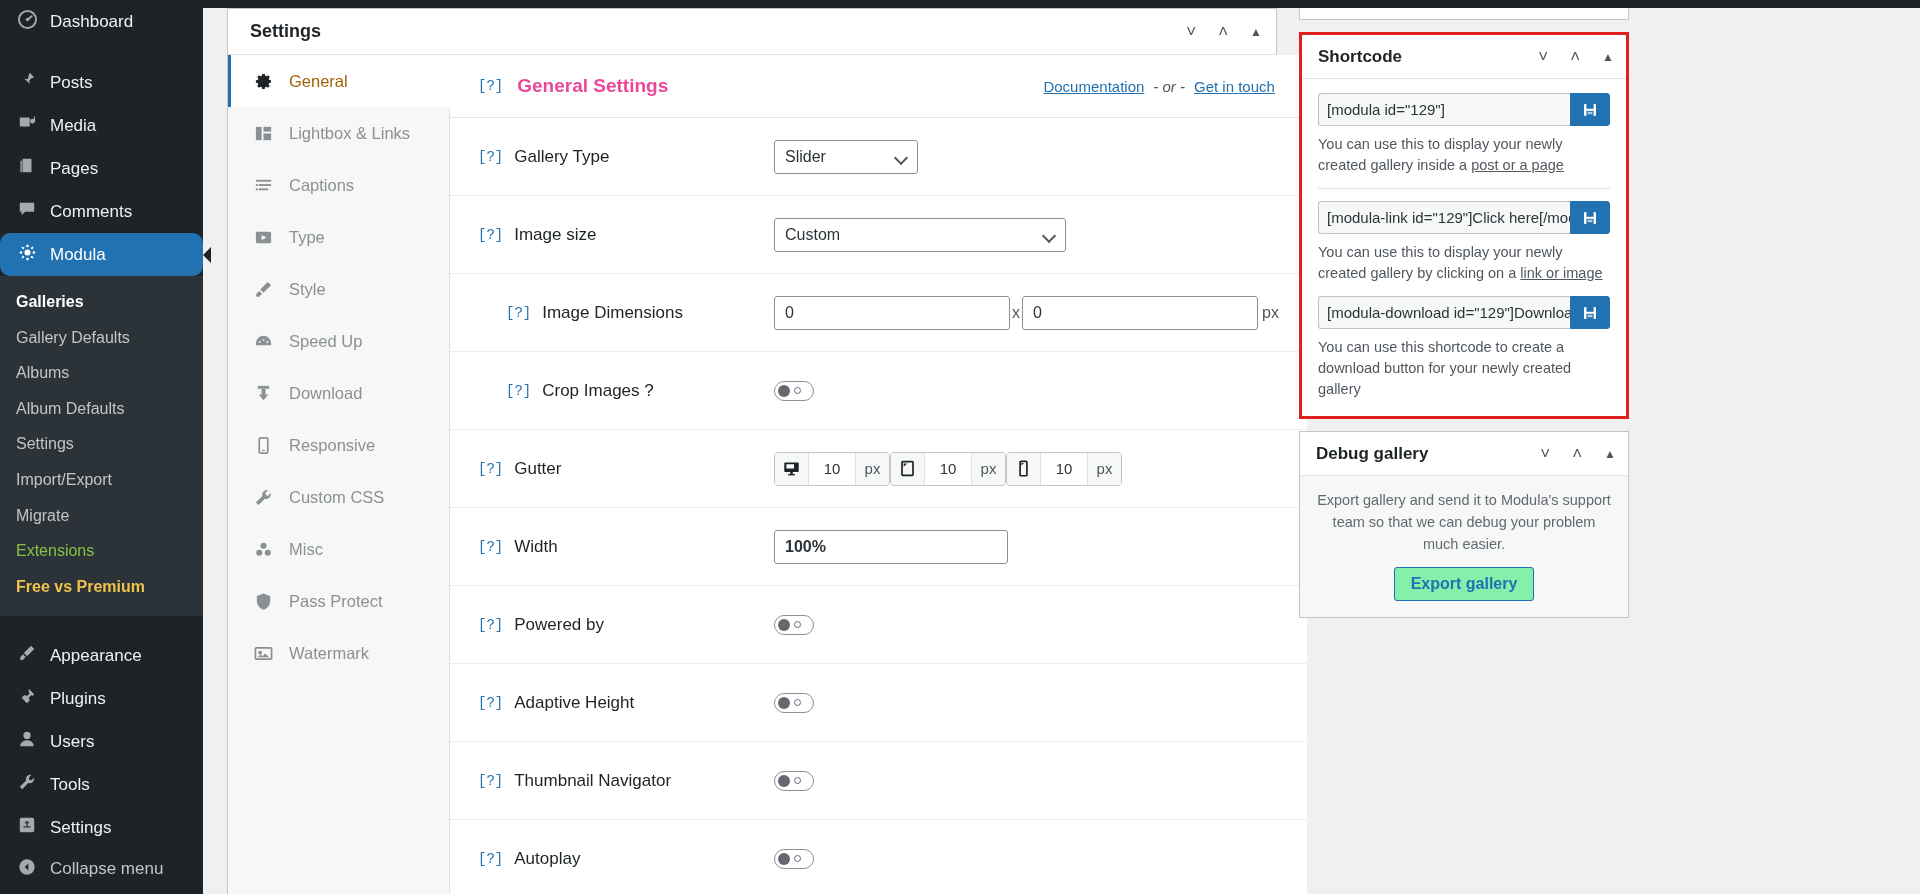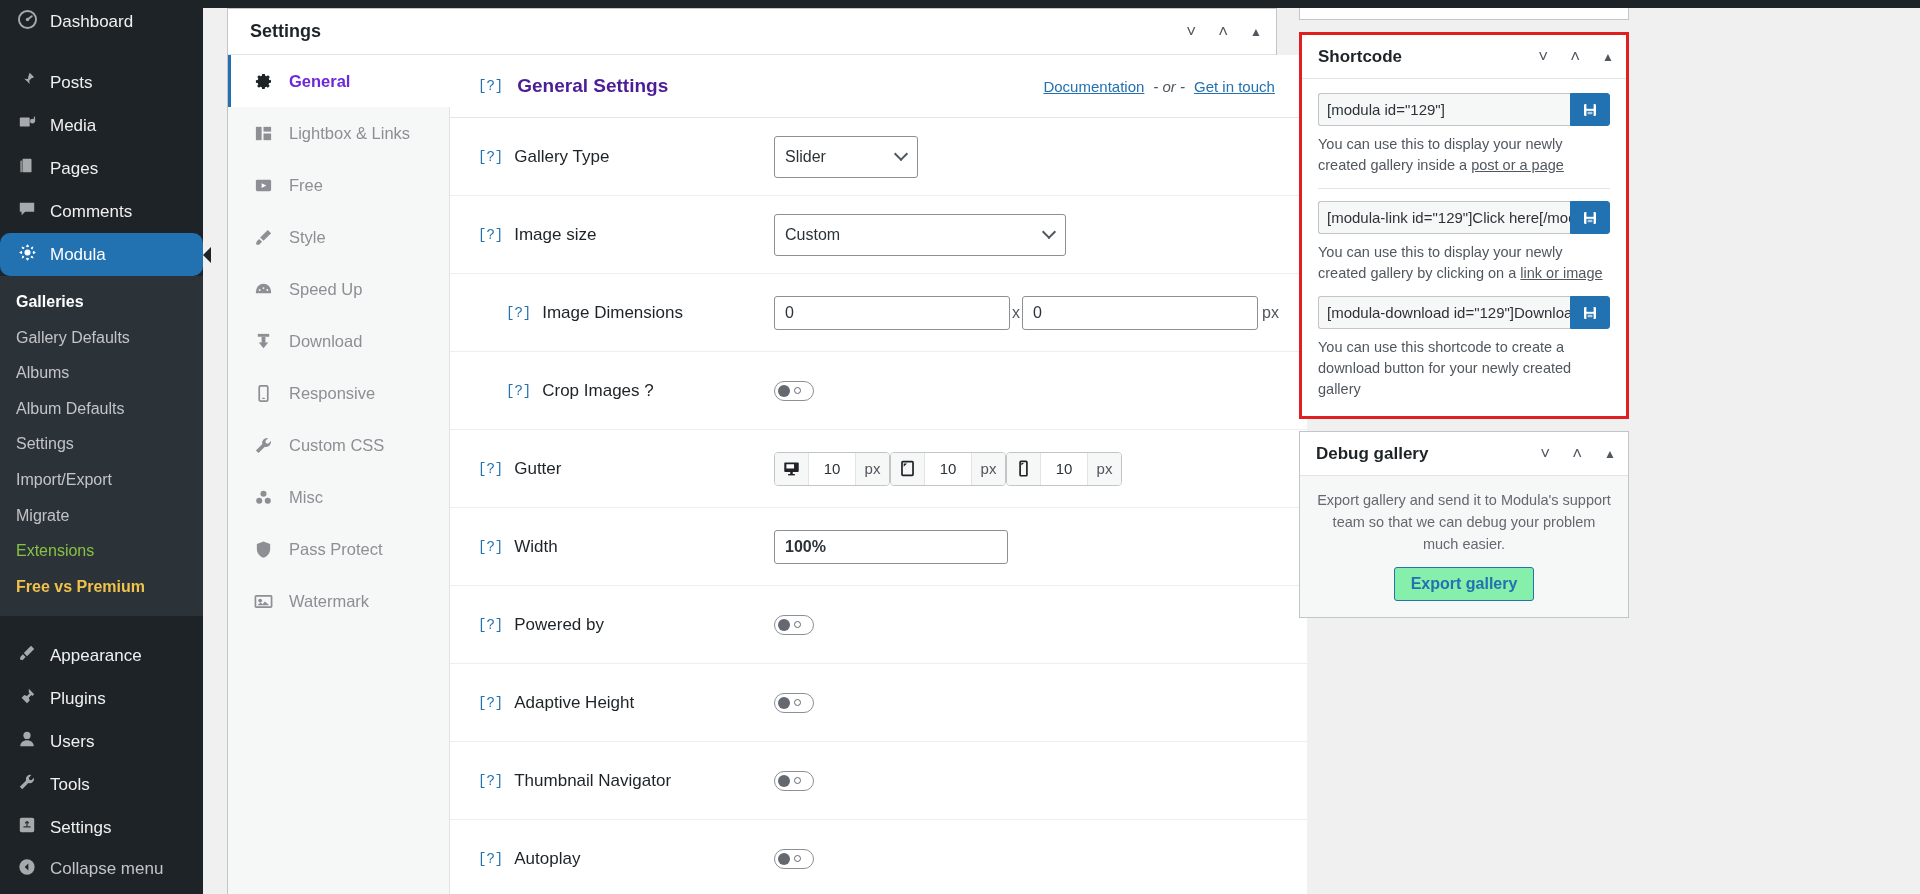--- a/index.html
+++ b/index.html
@@ -88,55 +88,55 @@
     padding-top: 0;
   }
   .snav-item {
     display: flex; align-items: center; gap: 16px;
     height: 52px; padding-left: 22px;
     color: #8c8f94; font-size: 16.5px; cursor: pointer;
     border-left: 3px solid transparent;
   }
   .snav-item .snav-ico { width: 20px; height: 20px; display: flex; align-items: center; justify-content: center; flex: 0 0 20px; }
   .snav-item.active {
-    background: #fff; color: #6d28d9; font-weight: 700;
+    background: #fff; color: #a16207; font-weight: 400;
     border-left: 3px solid #2271b1;
     margin-right: -1px;
   }
   .snav-item.active .snav-ico svg { fill: #1d2327; }
   .snav-item .snav-ico svg { fill: #8c8f94; }
 
   
   #settings-content { flex: 1; background: #fff; }
   .sc-head {
     display: flex; align-items: center; justify-content: space-between;
     padding: 20px 32px 20px 28px; border-bottom: 1px solid #e5e5e6;
   }
   .sc-head-left { display: flex; align-items: center; gap: 14px; }
-  .sc-head-title { font-size: 19px; font-weight: bold; color: #4c1d95; }
+  .sc-head-title { font-size: 19px; font-weight: bold; color: #ec4899; }
   .sc-head-right { font-size: 15px; color: #50575e; display: flex; align-items: center; gap: 9px; }
   .sc-head-right a { color: #2271b1; text-decoration: underline; cursor: pointer; }
   .sc-head-right .sep { font-style: italic; }
 
   .help { color: #2271b1; font-size: 14px; font-family: "Liberation Mono", monospace; cursor: pointer; user-select: none; }
 
   .row {
     display: flex; align-items: center;
     min-height: 78px; padding: 0 28px;
     border-bottom: 1px solid #eeeeef;
   }
   .row .lbl {
     display: flex; align-items: center; gap: 11px;
     width: 296px; min-width: 296px; font-size: 17px; color: #1d2327;
   }
   .row.indent .lbl { padding-left: 28px; width: 296px; }
   .row .ctrl { display: flex; align-items: center; gap: 0; }
 
   select.wpselect {
-    height: 42px; border: 1px solid #8c8f94; border-radius: 3px;
+    height: 34px; border: 1px solid #8c8f94; border-radius: 3px;
     background: #fff; font-size: 16px; color: #2c3338;
     padding: 0 30px 0 10px; font-family: "Liberation Sans", sans-serif;
     appearance: none; -webkit-appearance: none; cursor: pointer;
   }
   .selwrap { position: relative; display: inline-block; }
   .selwrap::after {
     content: ""; position: absolute; right: 12px; top: 13px;
     width: 8px; height: 8px; border-right: 2px solid #50575e; border-bottom: 2px solid #50575e;
     transform: rotate(45deg); pointer-events: none;
   }
@@ -404,29 +404,41 @@
             <span class="snav-ico">
               <svg width="19" height="19" viewBox="0 0 20 20">
                   <rect x="2" y="3" width="6" height="14"></rect>
                   <rect x="10" y="3" width="8" height="5"></rect>
                   <rect x="10" y="10" width="8" height="7"></rect>
                 </svg>
             </span>
             <span>Lightbox &amp; Links</span>
           </div>
 
+          <div class="snav-item">
+            <span class="snav-ico">
+              <svg width="19" height="19" viewBox="0 0 20 20">
+                  <rect x="2" y="4" width="16" height="2"></rect>
+                  <rect x="5" y="8.5" width="13" height="2"></rect>
+                  <rect x="5" y="13" width="10" height="2"></rect>
+                  <rect x="2" y="8.5" width="2" height="2"></rect>
+                  <rect x="2" y="13" width="2" height="2"></rect>
+                </svg>
+            </span>
+            <span>Captions</span>
+          </div>
 
           <div class="snav-item">
             <span class="snav-ico">
               <svg width="19" height="19" viewBox="0 0 20 20">
                   <rect x="2" y="4" width="16" height="12" rx="1.5"></rect>
                   <path d="M8 7.5l5 2.5-5 2.5z" fill="#fff"></path>
                 </svg>
             </span>
-            <span>Free</span>
+            <span>Type</span>
           </div>
 
           <div class="snav-item">
             <span class="snav-ico">
               <svg width="19" height="19" viewBox="0 0 20 20">
                   <path d="M14.5 2l3.5 3.5-8 8-3.5-3.5zM5.5 11.5L8.5 14.5 5 18 2 17 3 14z"></path>
                 </svg>
             </span>
             <span>Style</span>
           </div>

